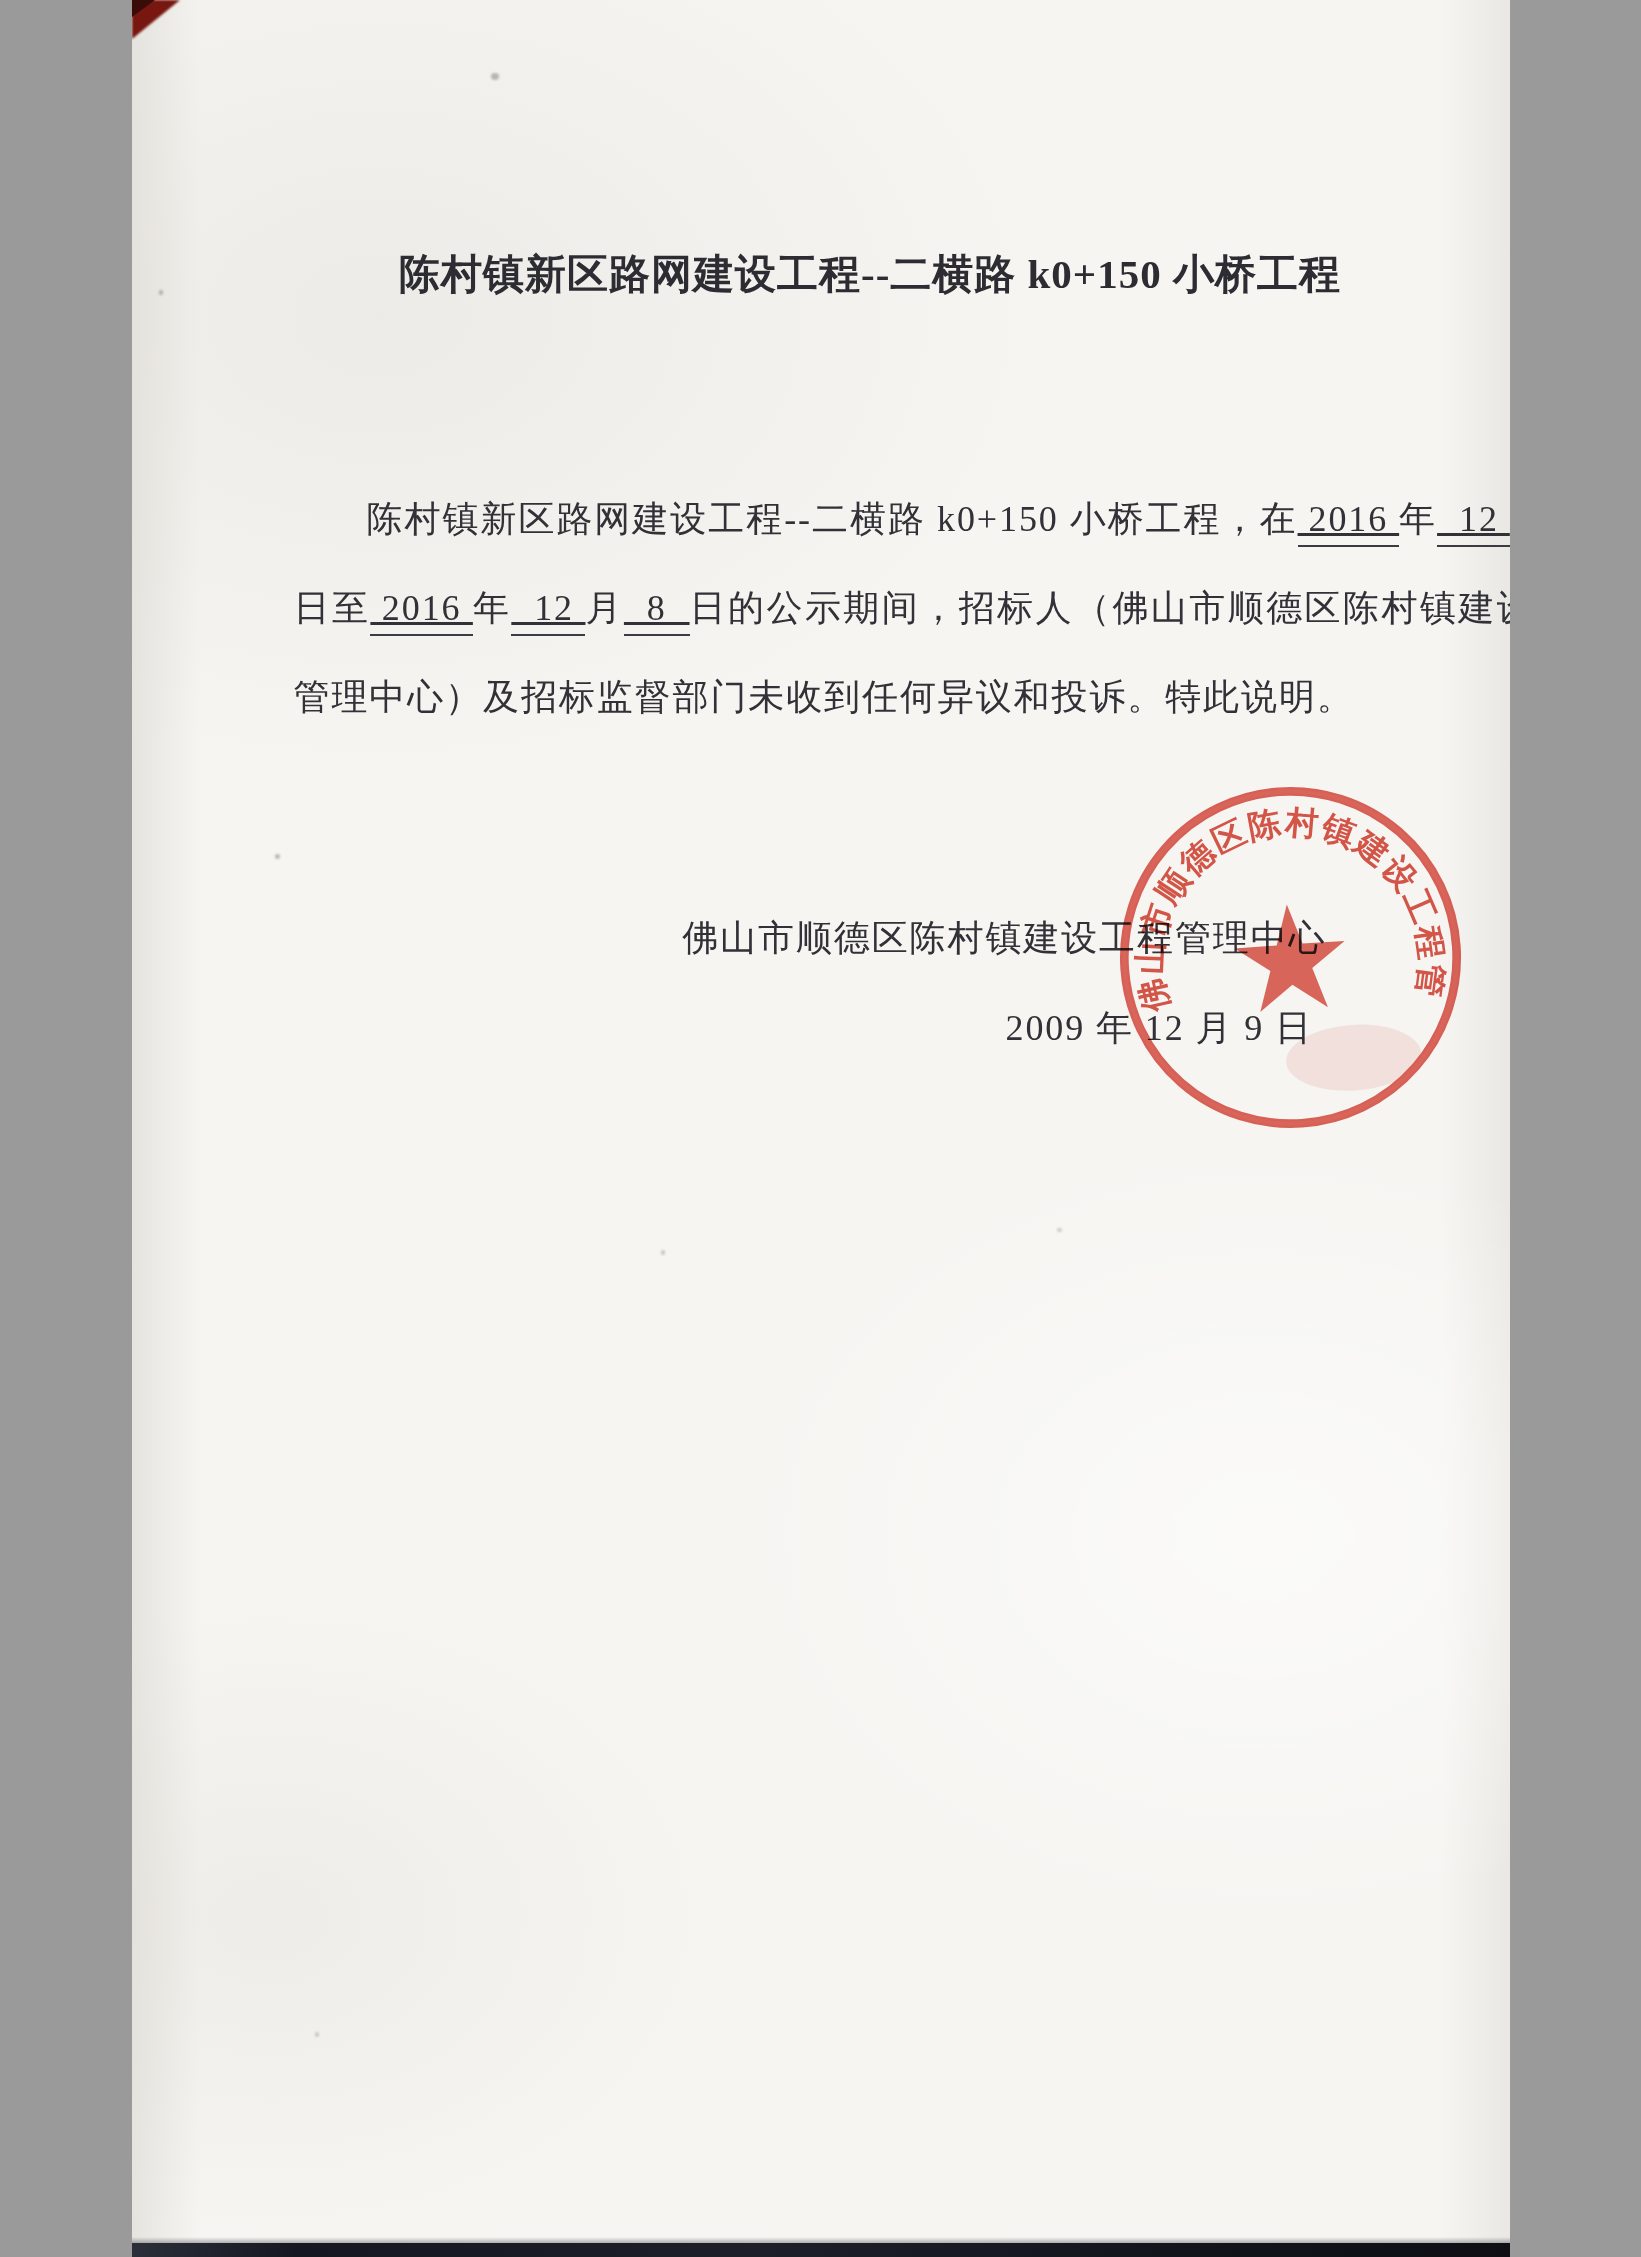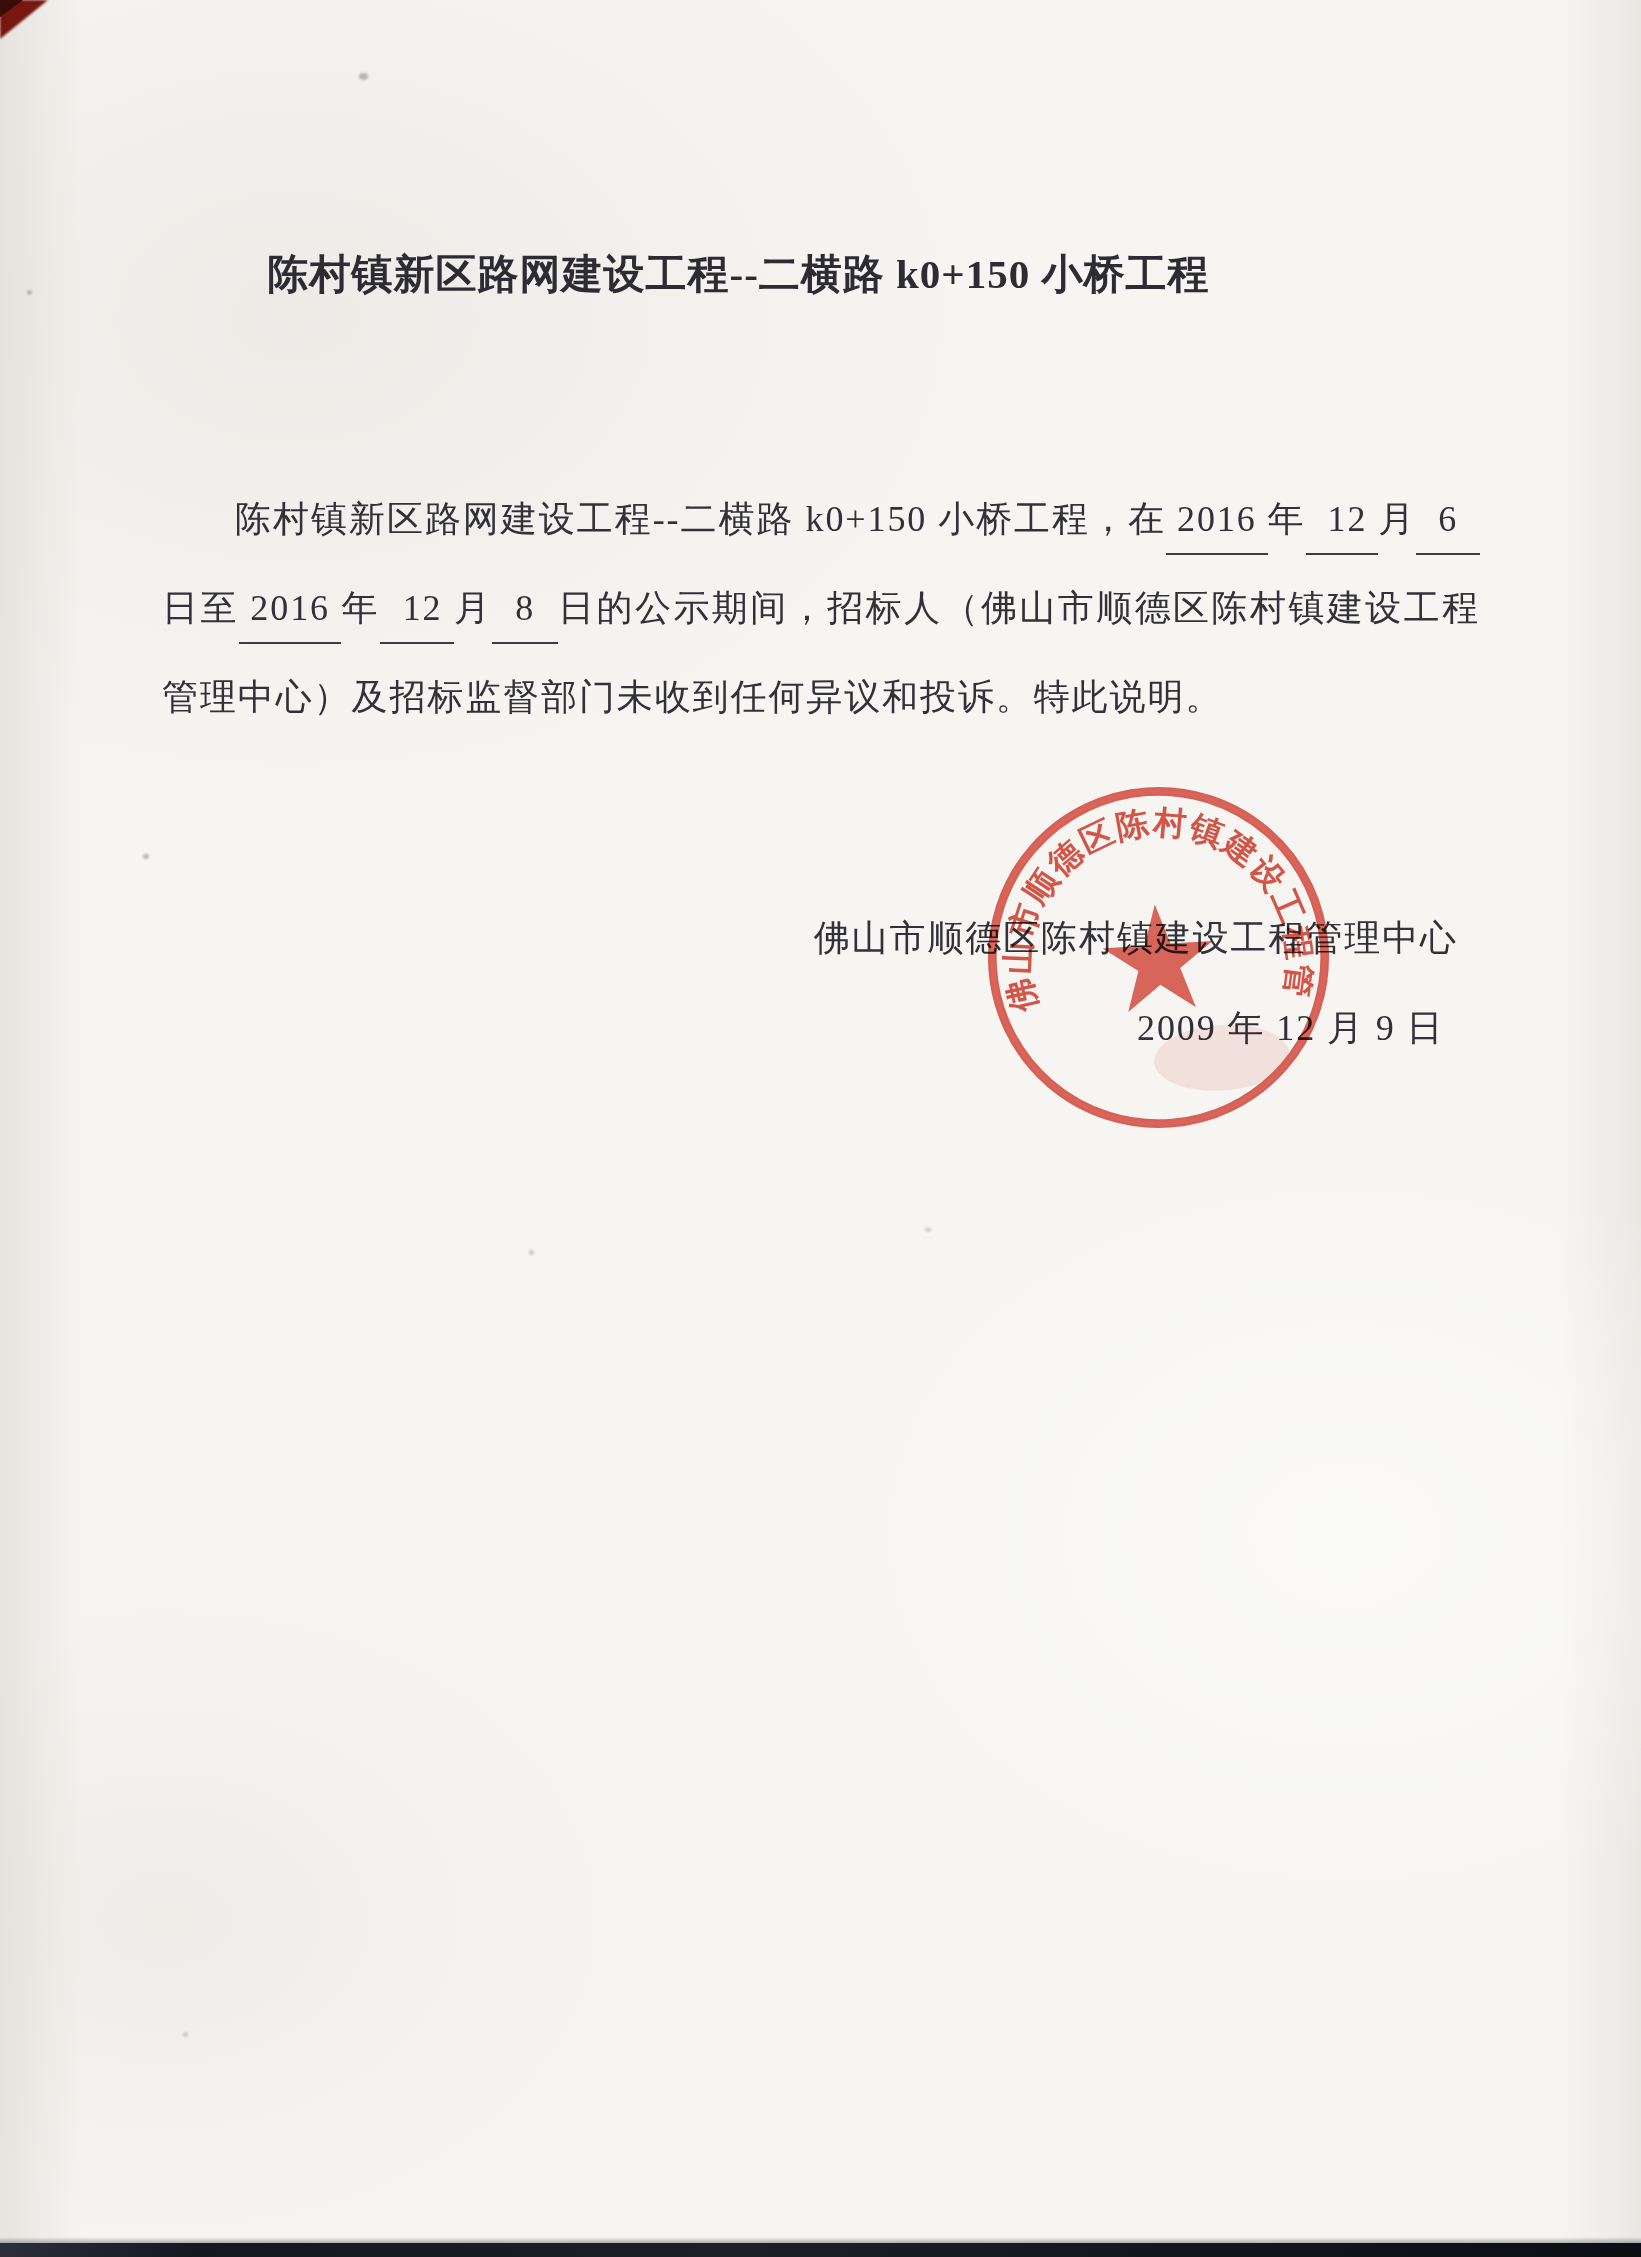--- a/index.html
+++ b/index.html
@@ -1,18 +1,18 @@
 <!DOCTYPE html>
 <html><head>
 <meta charset="utf-8">
 <style>
   html,body{margin:0;padding:0;background:#9a9a9a;}
   .page{
     position:relative;
-    width:1641px;height:2257px;
+    width:1378px;height:2257px;
     margin:0 auto;
     background-color:#f6f5f2;
     background-image:
       radial-gradient(1062px 734px at 18% 14%, rgba(222,219,212,.38), transparent 62%),
       radial-gradient(869px 657px at 82% 68%, rgba(255,255,255,.55), transparent 60%),
       radial-gradient(676px 483px at 10% 85%, rgba(220,217,210,.30), transparent 65%),
       linear-gradient(90deg, rgba(205,201,193,.38) 0%, rgba(205,201,193,0) 5%, rgba(205,201,193,0) 95%, rgba(205,201,193,.30) 100%);
     overflow:hidden;
     font-family:"Liberation Serif", serif;
     color:#303036;
@@ -60,21 +60,21 @@
     letter-spacing:1.9px;color:#2c2c32;
   }
   .body-paragraph{
     position:absolute;left:162px;top:475px;width:1318px;
     margin:0;font-size:36px;line-height:89px;
     text-align:justify;text-indent:73px;
     letter-spacing:1.9px;
     word-break:break-all;line-break:anywhere;
     color:#313137;
   }
-  .u{border-bottom:2.9px solid #3b3b42;padding-bottom:14px;}
+  .u{border-bottom:2.9px solid #3b3b42;padding-bottom:6px;text-decoration:underline;}
   .signature-block{
     position:absolute;right:183px;top:915px;text-align:right;
   }
   .signature-org{
     margin:0;font-size:36px;line-height:46px;letter-spacing:1.9px;color:#313137;
   }
   .signature-date{
     margin:44px 13.5px 0 0;font-size:36px;line-height:46px;letter-spacing:1.9px;color:#313137;
   }
   

